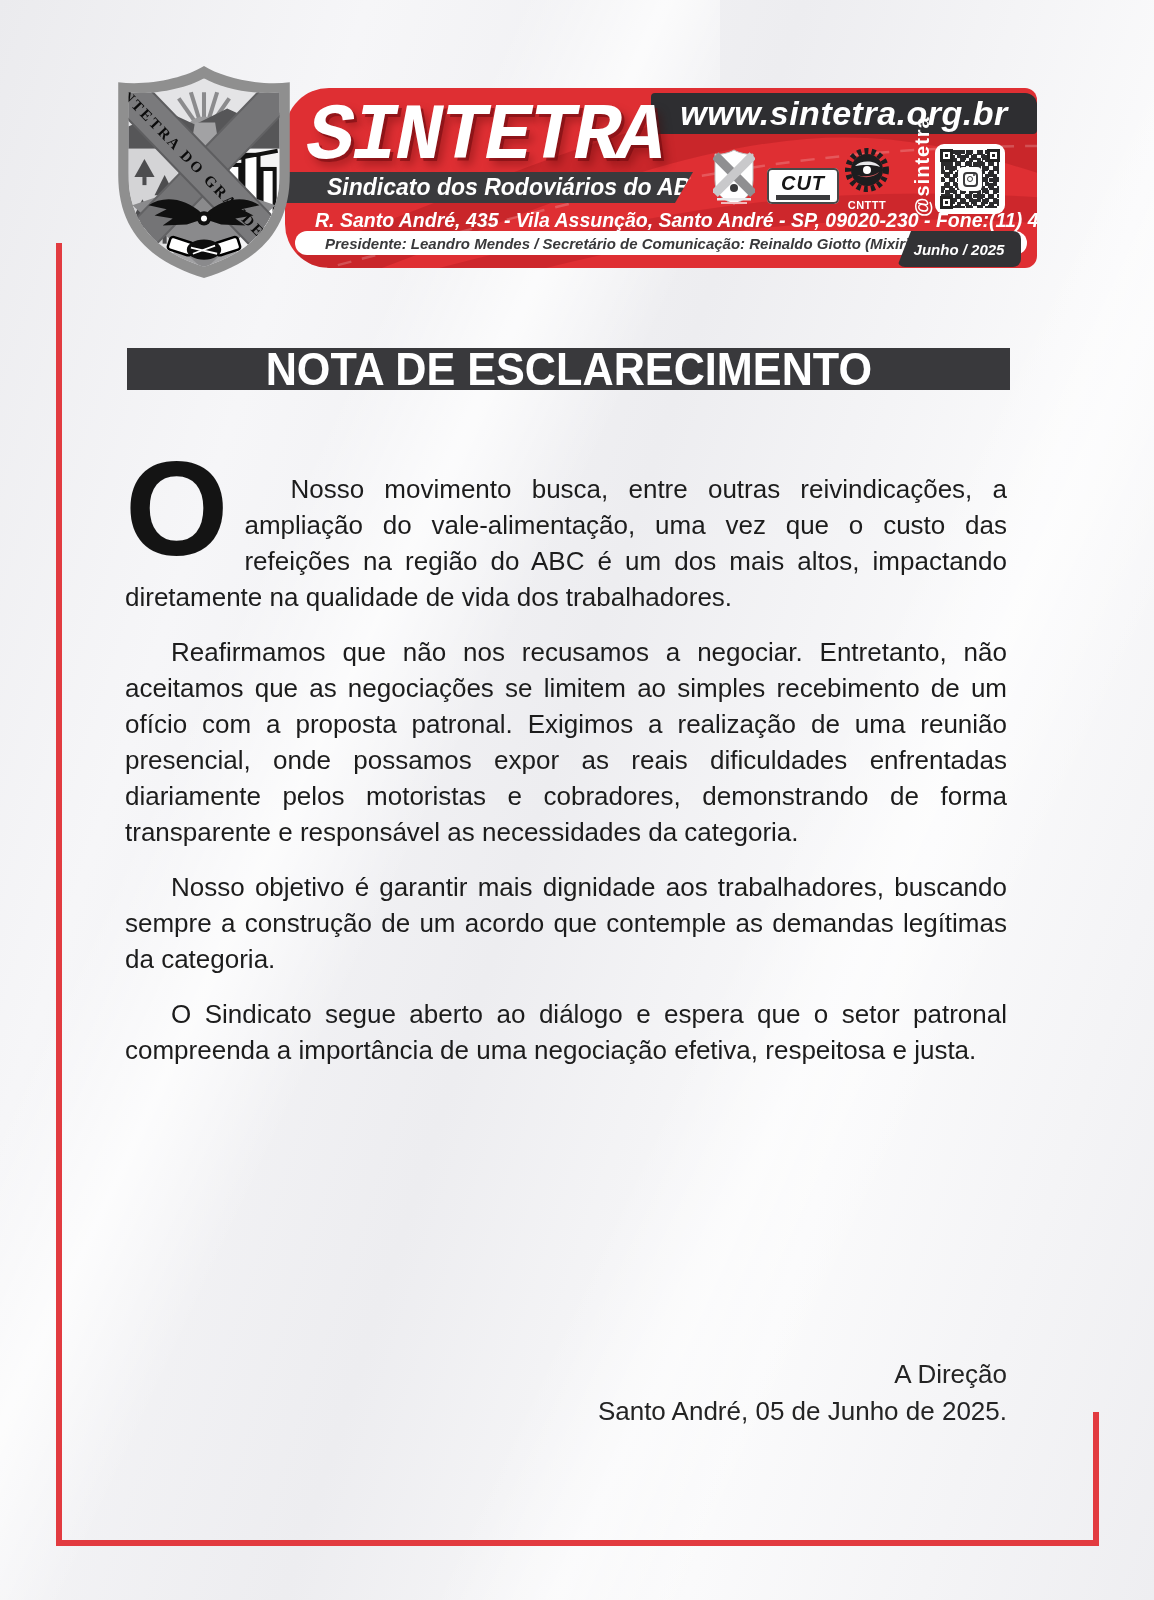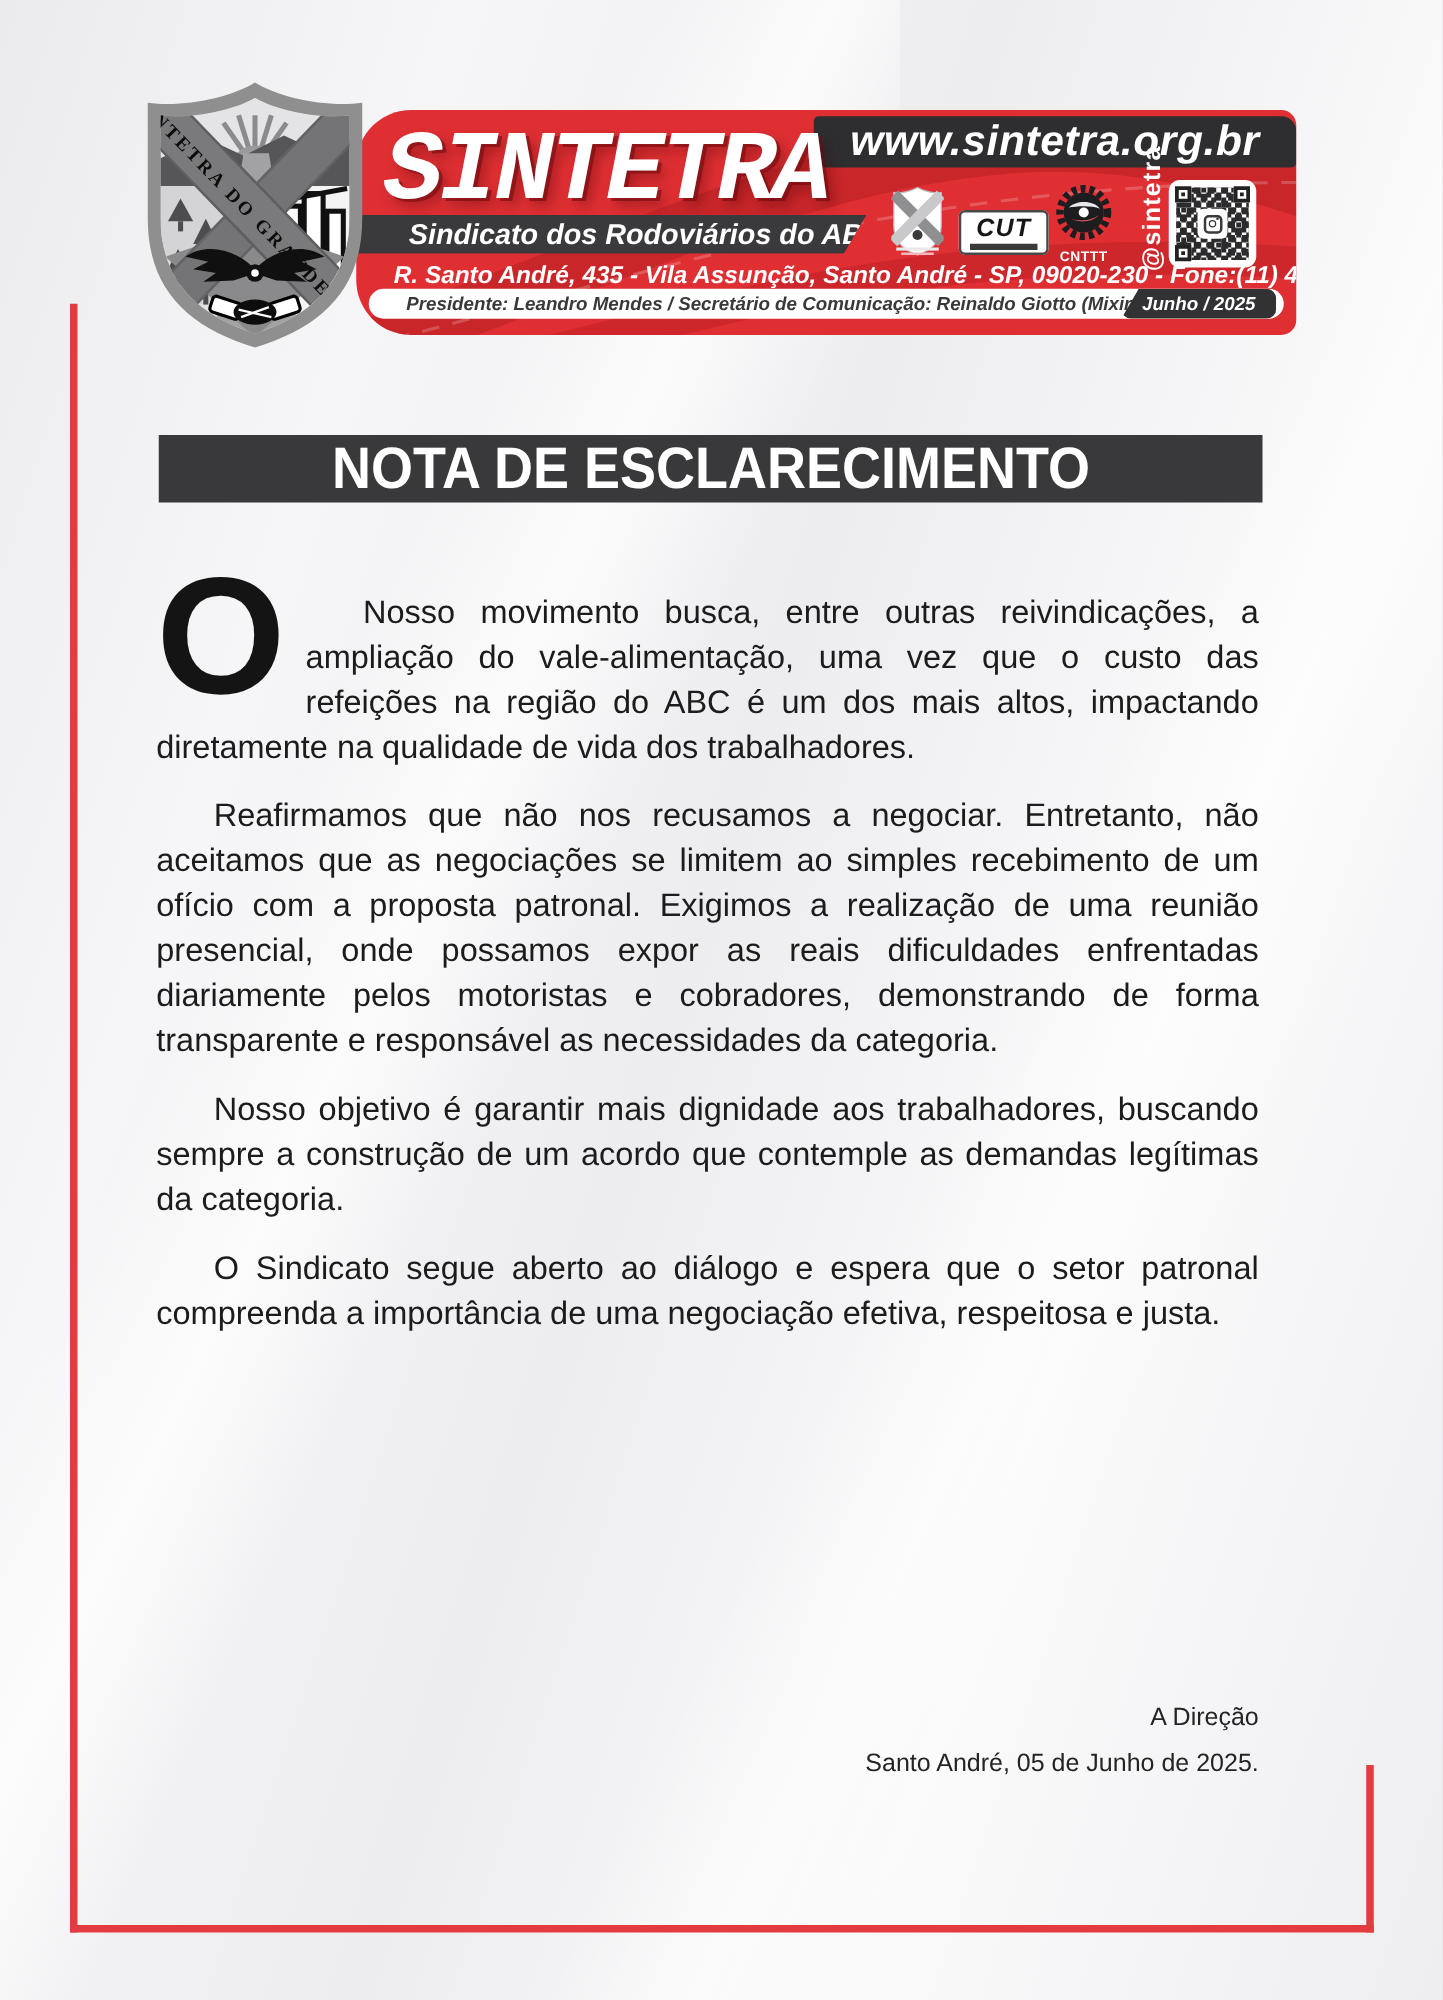--- a/index.html
+++ b/index.html
@@ -49,21 +49,21 @@
     color:#fff;font-size:19.5px;font-weight:bold;font-style:italic;white-space:nowrap;
   }
   .white-stripe{
     position:absolute;left:10px;top:143px;width:732px;height:24px;z-index:2;
     background:#fff;border-radius:14px;
     display:flex;align-items:center;
     color:#39393b;font-size:15px;font-weight:bold;font-style:italic;padding-left:30px;box-sizing:border-box;
     white-space:nowrap;
   }
   .edition-box{
-    position:absolute;left:612px;top:143px;width:124px;height:24px;z-index:3;
+    position:absolute;left:612px;top:143px;width:124px;height:36px;z-index:3;
     background:#323235;border-radius:8px;clip-path:polygon(14px 0,100% 0,100% 100%,0 100%);
     display:flex;align-items:center;justify-content:center;
     color:#fff;font-size:15px;font-weight:bold;font-style:italic;
   }
   
   .mini-shield{position:absolute;left:428px;top:60px;z-index:2;width:42px;height:58px;}
   .cut-logo{
     position:absolute;left:482px;top:80px;z-index:2;width:72px;height:36px;background:#fff;border-radius:5px;
     box-shadow:0 0 0 2px rgba(40,40,40,.85) inset;display:flex;flex-direction:column;align-items:center;justify-content:center;
   }
@@ -95,37 +95,37 @@
     display:flex;align-items:center;justify-content:center;
   }
   .ig-icon{position:relative;width:15px;height:15px;border:2px solid #3a3a3c;border-radius:4px;box-sizing:border-box;}
   .ig-icon::before{content:"";position:absolute;left:2.5px;top:2.5px;width:6px;height:6px;border:1.6px solid #3a3a3c;border-radius:50%;box-sizing:border-box;}
   .ig-icon::after{content:"";position:absolute;right:.8px;top:.8px;width:1.8px;height:1.8px;background:#3a3a3c;border-radius:50%;}
 
   .crest{position:absolute;left:106px;top:62px;z-index:5;}
 
   
   .title-bar{
-    position:absolute;left:127px;top:348px;width:883px;height:54px;background:#39393c;
+    position:absolute;left:127px;top:348px;width:883px;height:42px;background:#39393c;
     display:flex;align-items:center;justify-content:center;
   }
   .title-bar span{
     color:#fff;font-size:45px;font-weight:bold;letter-spacing:0;line-height:60px;
     display:inline-block;transform:scale(.96,1.04);white-space:nowrap;
   }
 
   
   .body-text{position:absolute;left:125px;top:452px;width:882px;color:#1c1c1c;}
   .body-text p{font-size:26px;line-height:36px;margin:0 0 19px 0;text-align:justify;text-indent:46px;}
   .body-text p.first{text-indent:0;}
   .dropcap{
     float:left;font-weight:bold;font-size:133px;line-height:97px;
     margin:9px 16px 4px 0;color:#141414;
   }
-  .signature{position:absolute;left:125px;top:1356px;width:882px;text-align:right;color:#242424;font-size:20px;line-height:37px;}
+  .signature{position:absolute;left:125px;top:1356px;width:882px;text-align:right;color:#242424;font-size:26px;line-height:37px;}
 </style>
 </head>
 <body>
 
 <div class="page">
   <div class="sheen sheen1"></div>
   <div class="sheen sheen2"></div>
 
   <div class="frame-left"></div>
   <div class="frame-bottom"></div>

